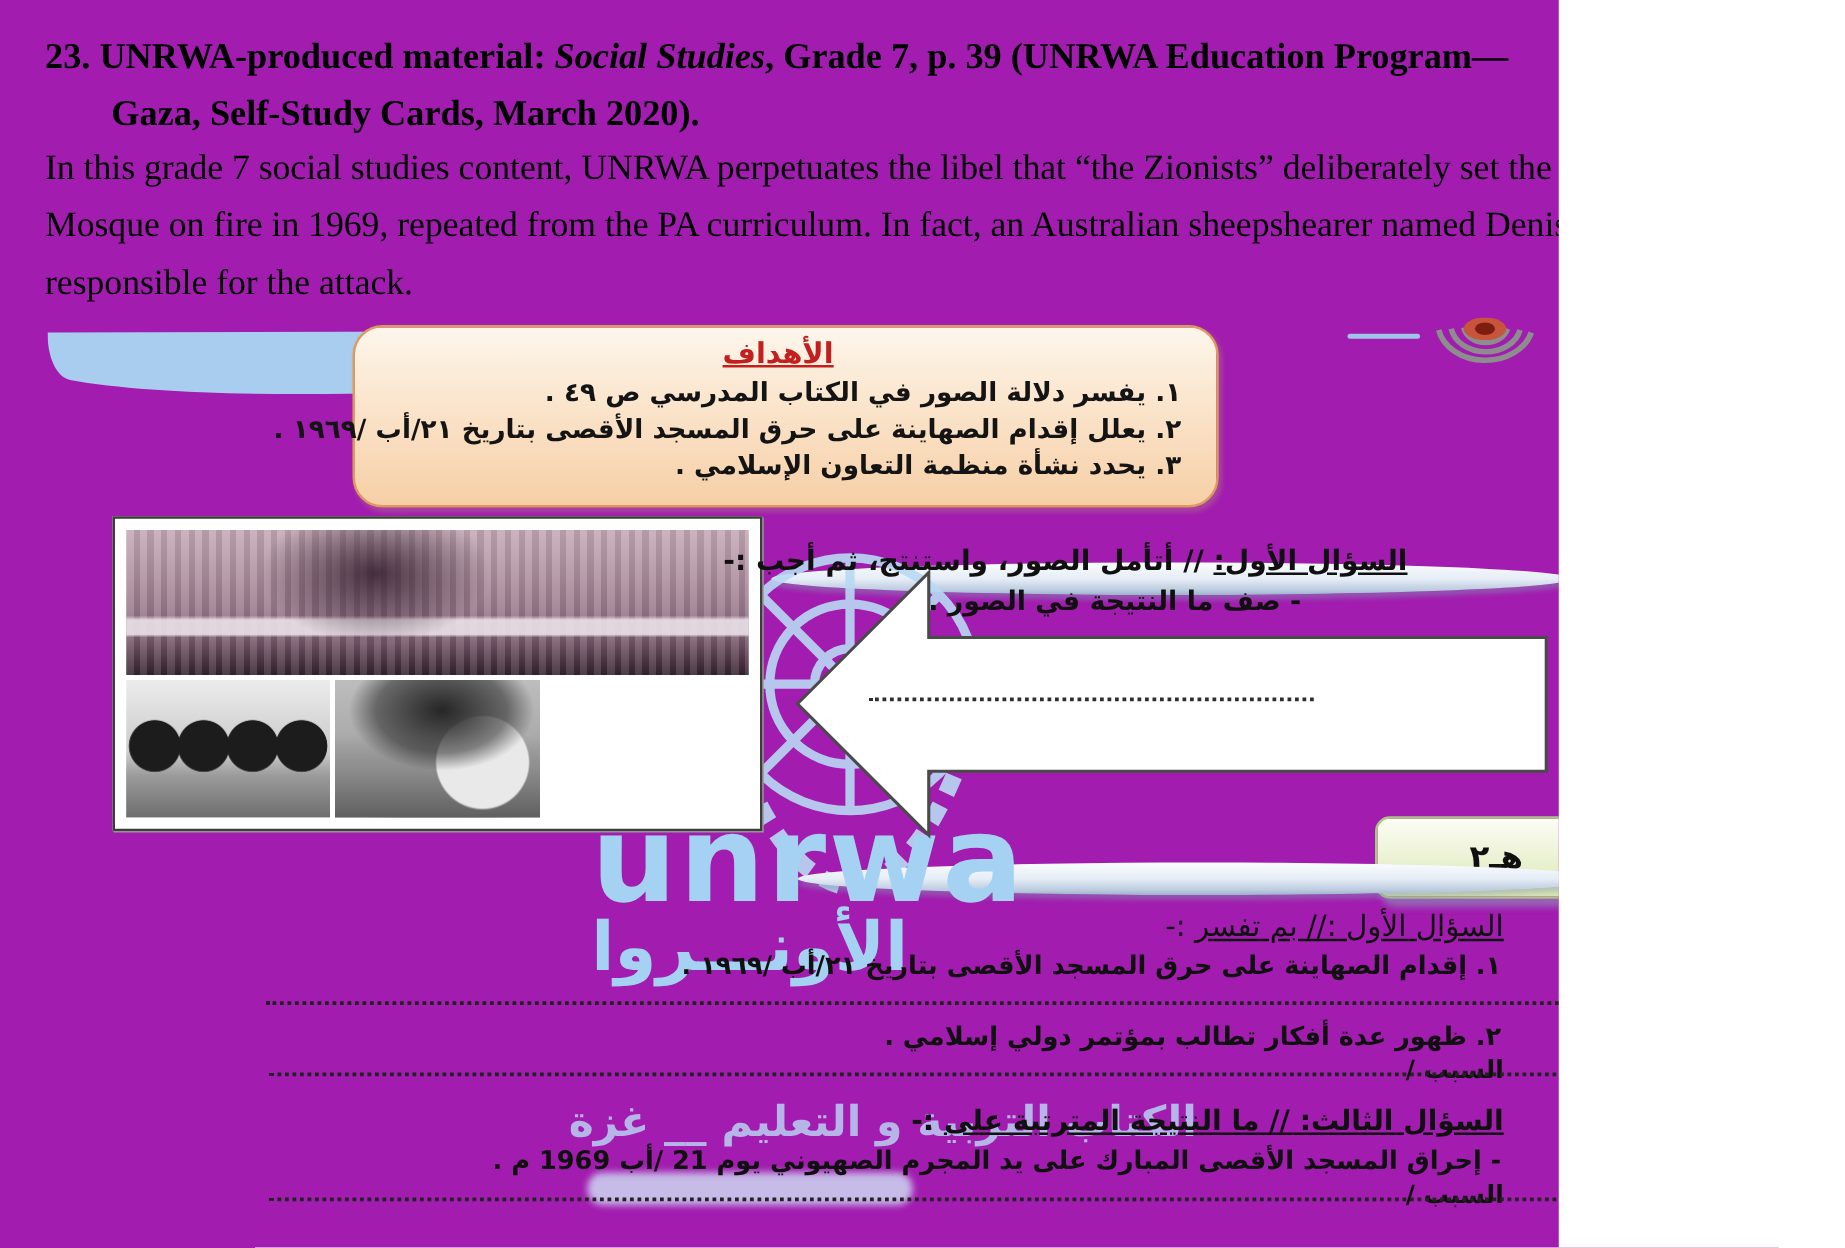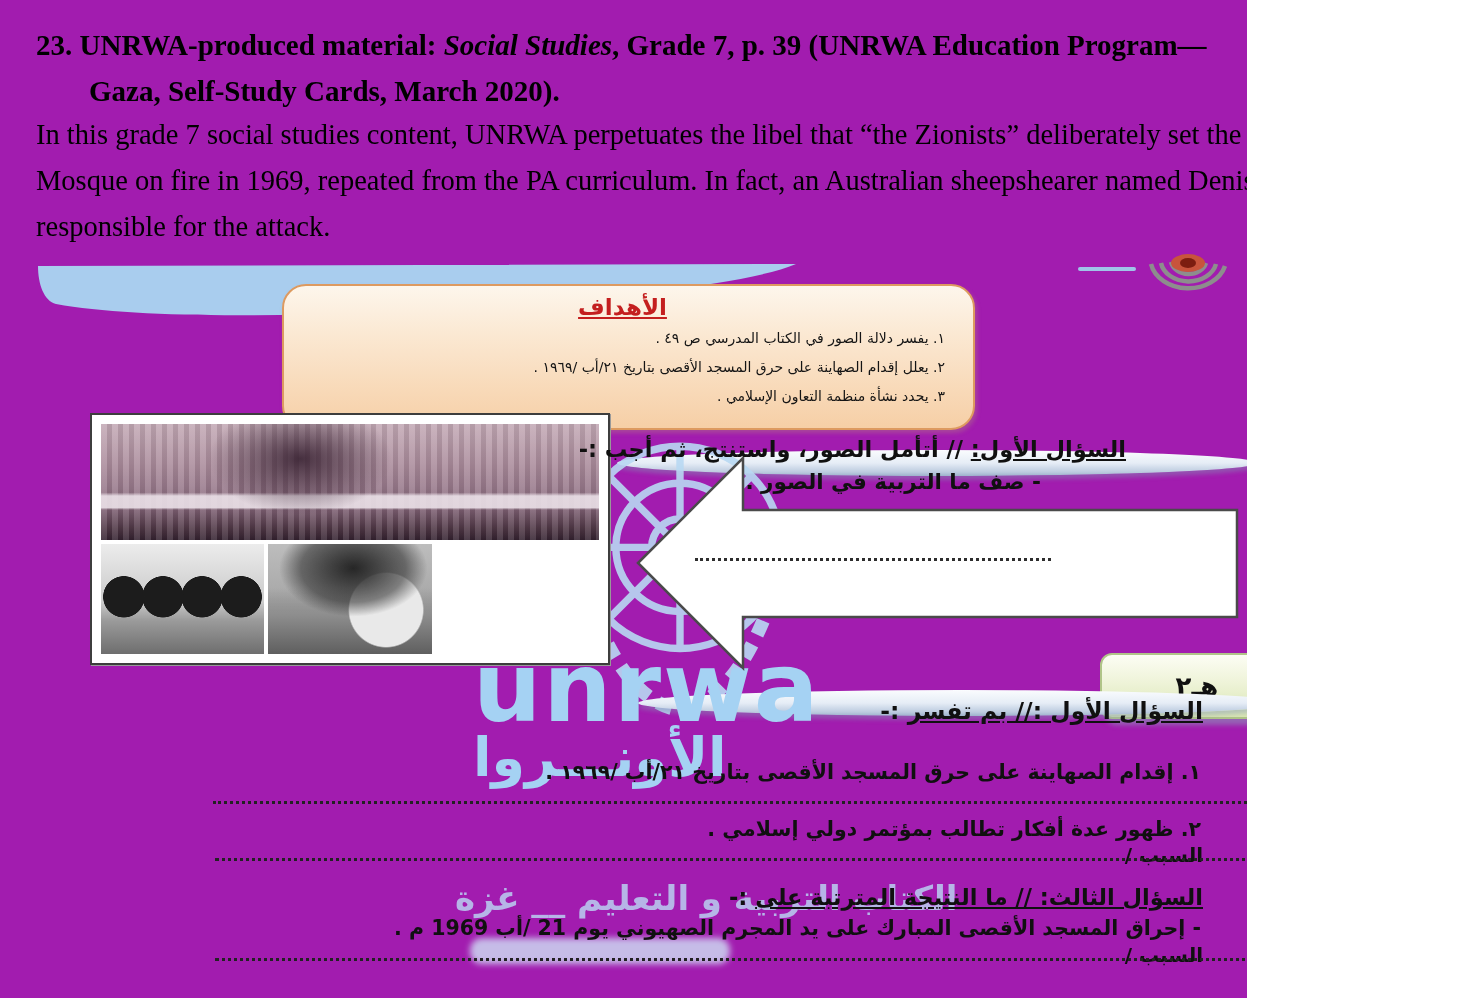--- a/index.html
+++ b/index.html
@@ -10,26 +10,26 @@
   
   .eng-head{left:36px;top:22px;width:1420px;font-size:29px;font-weight:bold;color:#000;line-height:46px;}
   .eng-head .l2{margin-left:53px;}
   .eng-body{left:36px;top:112px;width:1400px;font-size:28.5px;color:#000;line-height:46px;}
 
   
   .blue-band{left:38px;top:264px;width:775px;height:60px;}
   .blue-dash{left:1078px;top:267px;width:58px;height:4px;background:#9fc4e8;border-radius:2px;}
   .target-logo{left:1137px;top:254px;width:100px;height:58px;}
 
-  .obj-box{left:282px;top:284px;width:693px;height:146px;border:2px solid #dd9a60;border-radius:24px;
+  .obj-box{left:282px;top:260px;width:693px;height:146px;border:2px solid #dd9a60;border-radius:24px;
            background:linear-gradient(180deg,#fdf6ec 0%,#fbe8d2 35%,#f6cfa6 100%);
            box-shadow:2px 3px 4px rgba(180,150,120,.35);direction:rtl;text-align:right;
            font-family:"DejaVu Sans", sans-serif;padding:8px 28px 0 16px;box-sizing:border-box;}
   .obj-title{color:#c41f1f;font-weight:bold;font-size:23px;text-decoration:underline;text-align:center;margin-bottom:4px;}
-  .obj-item{color:#141414;font-weight:normal;font-size:14px;line-height:29px;white-space:nowrap;}
+  .obj-item{color:#141414;font-weight:bold;font-size:21px;line-height:29px;white-space:nowrap;}
 
   .badge{border:2px solid #b0c488;border-radius:12px;
          background:linear-gradient(180deg,#fcfdf4 0%,#eef3d8 45%,#d9e6b2 100%);
          box-shadow:5px 6px 5px rgba(140,160,185,.55);
          display:flex;align-items:center;justify-content:center;
          font-family:"DejaVu Sans", sans-serif;font-weight:bold;font-size:26px;color:#101010;direction:rtl;}
   .badge1{left:1003px;top:367px;width:180px;height:56px;}
   .badge2{left:1100px;top:653px;width:190px;height:62px;}
 
   .oval{border-radius:50%;background:linear-gradient(180deg,#fafcfe 0%,#e6edf6 50%,#bccbdf 85%,#9db2cb 100%);
@@ -78,21 +78,21 @@
 
   
   .arrow-svg{left:590px;top:445px;width:700px;height:235px;z-index:2;}
   .arrow-dots{left:695px;top:558px;width:356px;height:0;border-top:3.5px dotted #2e2e2e;z-index:3;}
 
   
   .ar{position:absolute;direction:rtl;white-space:nowrap;color:#101010;z-index:4;
       font-family:"DejaVu Sans", sans-serif;}
   .q1-l1{right:121px;top:436px;font-size:22.5px;font-weight:bold;}
   .q1-l2{right:206px;top:469px;font-size:21.5px;font-weight:600;}
-  .s2-head{right:44px;top:697px;font-size:23.5px;font-weight:bold;}
+  .s2-head{right:44px;top:727px;font-size:23.5px;font-weight:normal;}
   .s2-i1{right:46px;top:760px;font-size:20.5px;font-weight:600;}
   .s2-i2{right:46px;top:817px;font-size:20.5px;font-weight:600;}
   .sabab1{right:44px;top:843px;font-size:20px;font-weight:600;}
   .s3-head{right:44px;top:884px;font-size:22.5px;font-weight:bold;}
   .s3-i1{right:46px;top:916px;font-size:20.5px;font-weight:600;}
   .sabab2{right:44px;top:943px;font-size:20px;font-weight:600;}
   .u{text-decoration:underline;}
 
   .dotline{position:absolute;height:0;border-top:3px dotted #222;z-index:4;}
   .dl-full{left:213px;top:801px;width:1219px;}
@@ -150,21 +150,21 @@
       <div class="ph-top"></div>
       <div class="ph-row">
         <div class="ph ph-bl"></div>
         <div class="ph ph-bm"></div>
         <div class="ph ph-br"></div>
       </div>
     </div>
   </div>
 
   <div class="ar q1-l1"><span class="u">السؤال الأول:</span><span> // أتأمل الصور، واستنتج، ثم أجب :-</span></div>
-  <div class="ar q1-l2">- صف ما التربية في الصور .</div>
+  <div class="ar q1-l2">- صف ما النتيجة في الصور .</div>
 
   <svg class="abs arrow-svg" viewBox="0 0 700 235">
     <polygon points="48,118 153,13 153,65 647,65 647,172 153,172 153,223" fill="#ffffff" stroke="#4a4a4a" stroke-width="2.5" stroke-linejoin="miter"></polygon>
   </svg>
   <div class="abs arrow-dots"></div>
 
   <div class="abs wm wm-unrwa">unrwa</div>
   <div class="abs wm wm-unrwa-ar">الأونـــروا</div>
 
   <div class="abs badge badge2">هـ٢</div>

